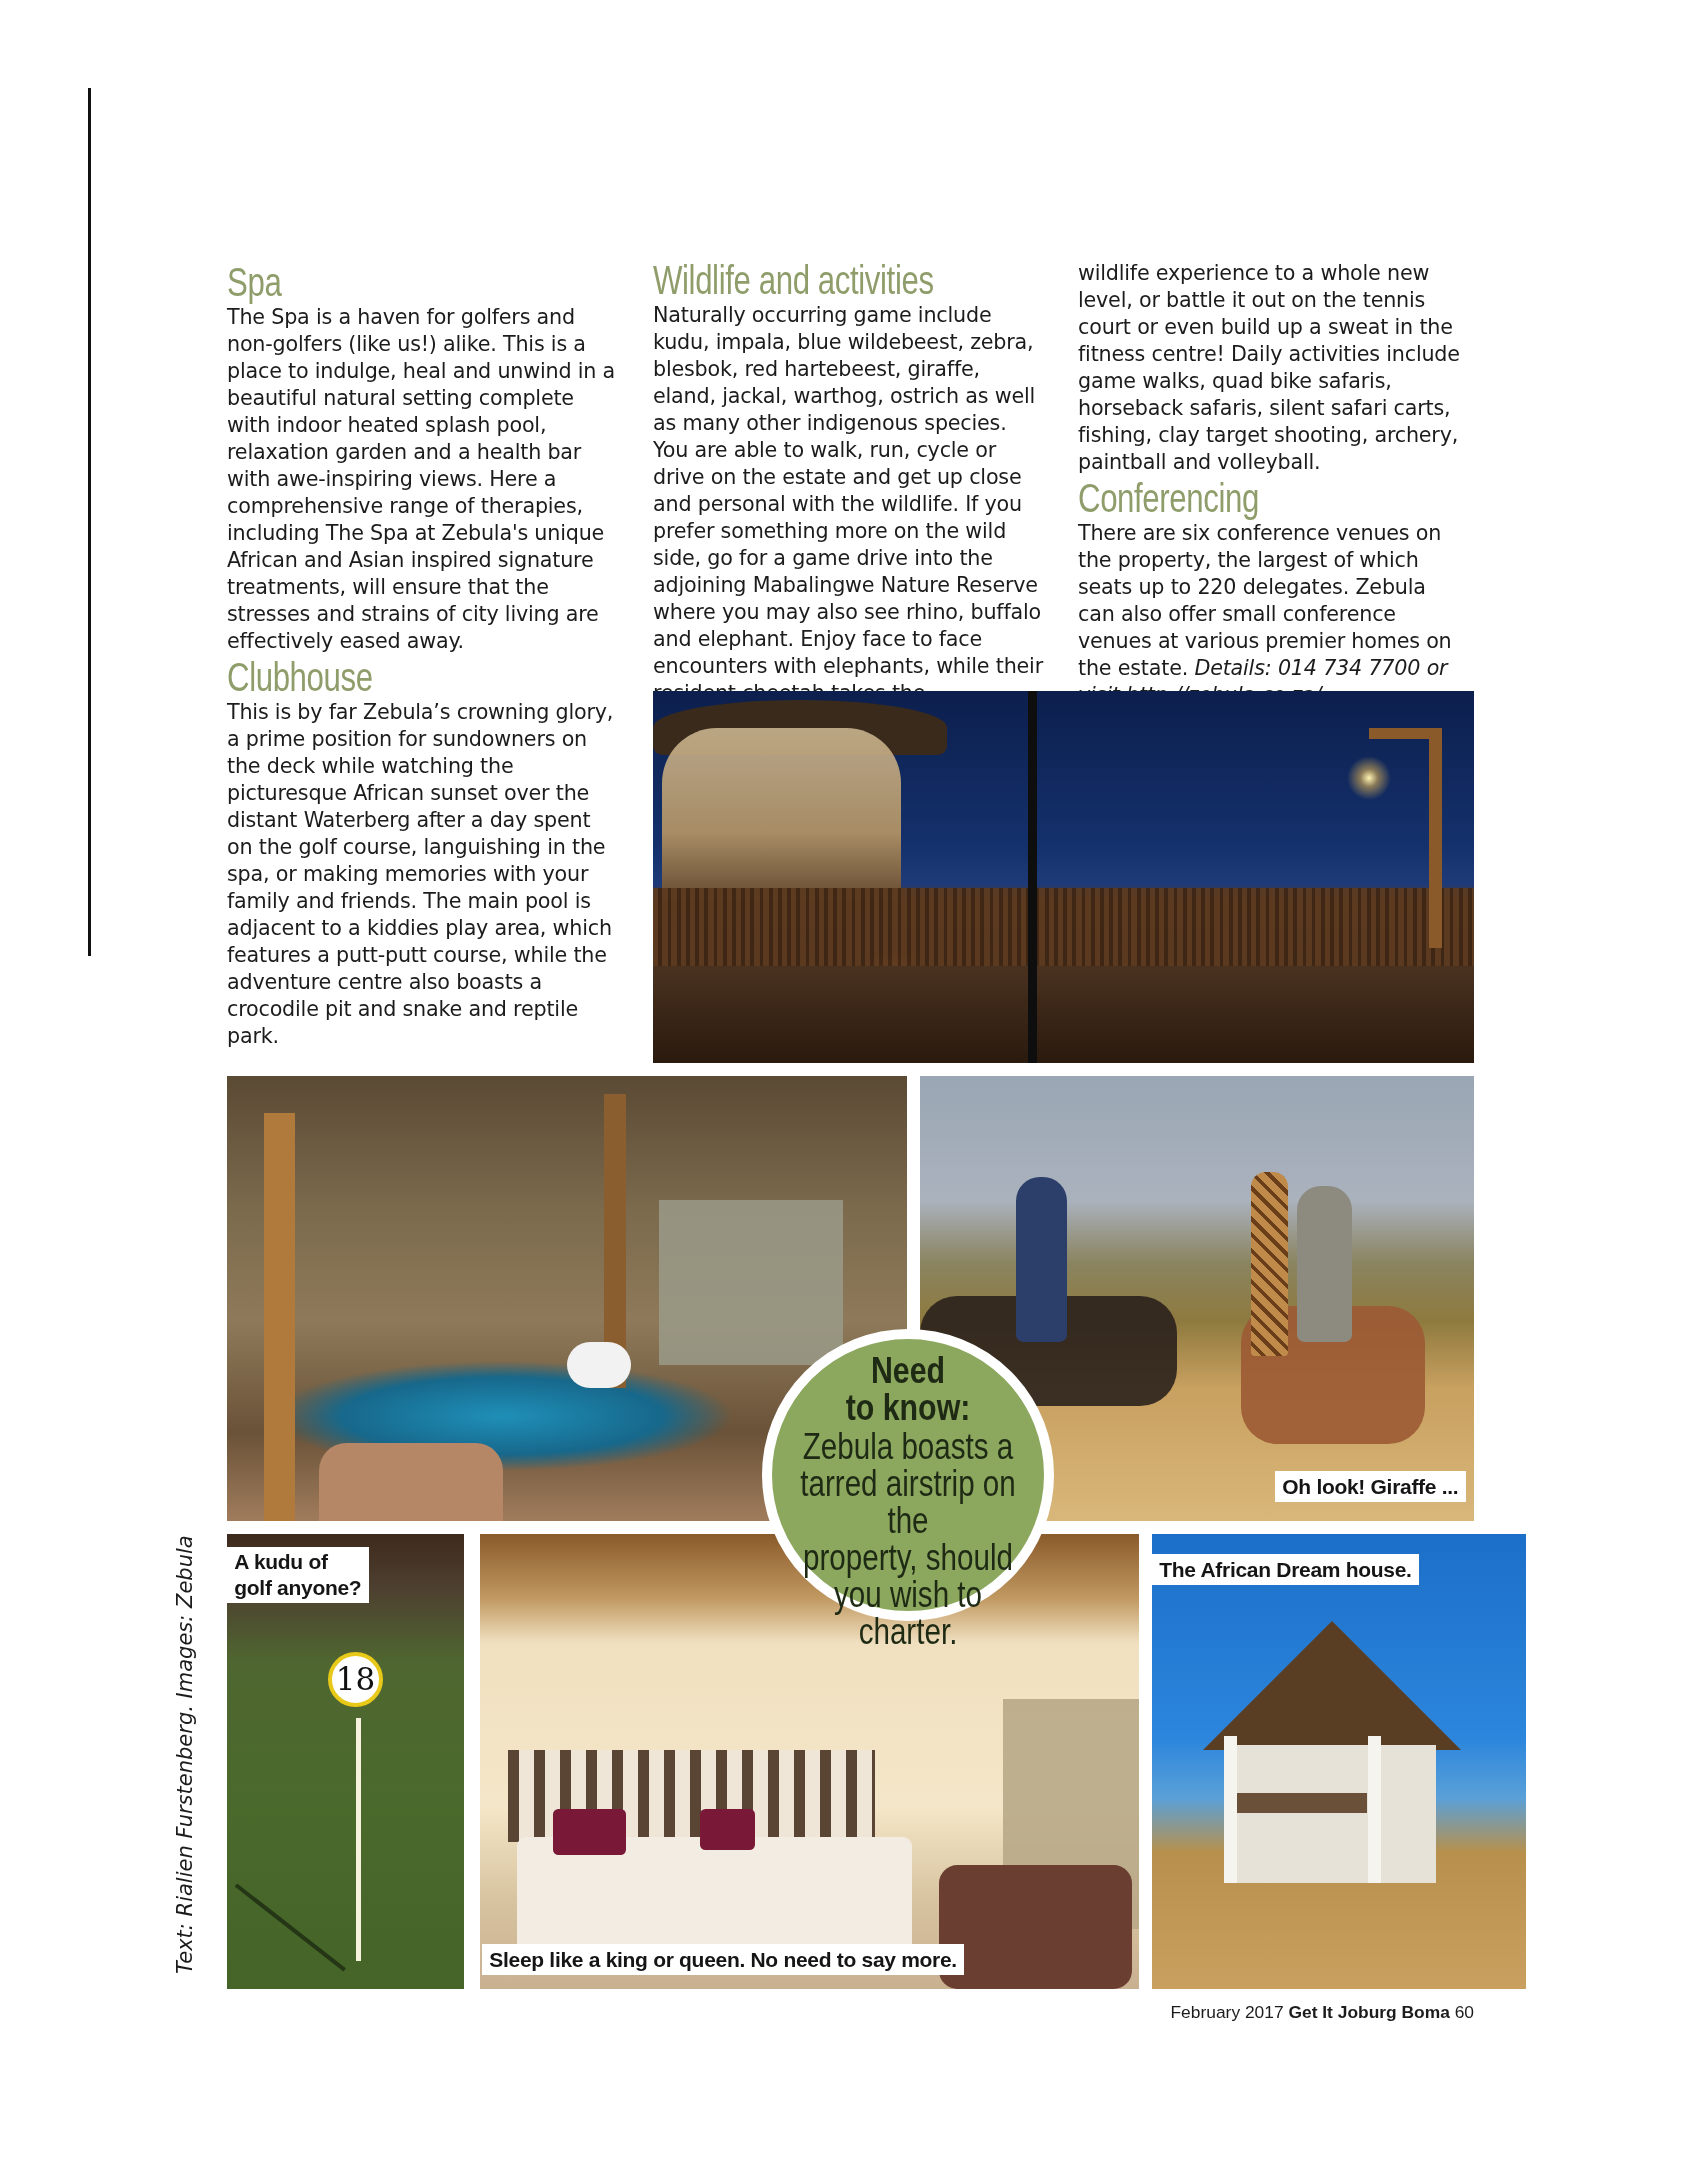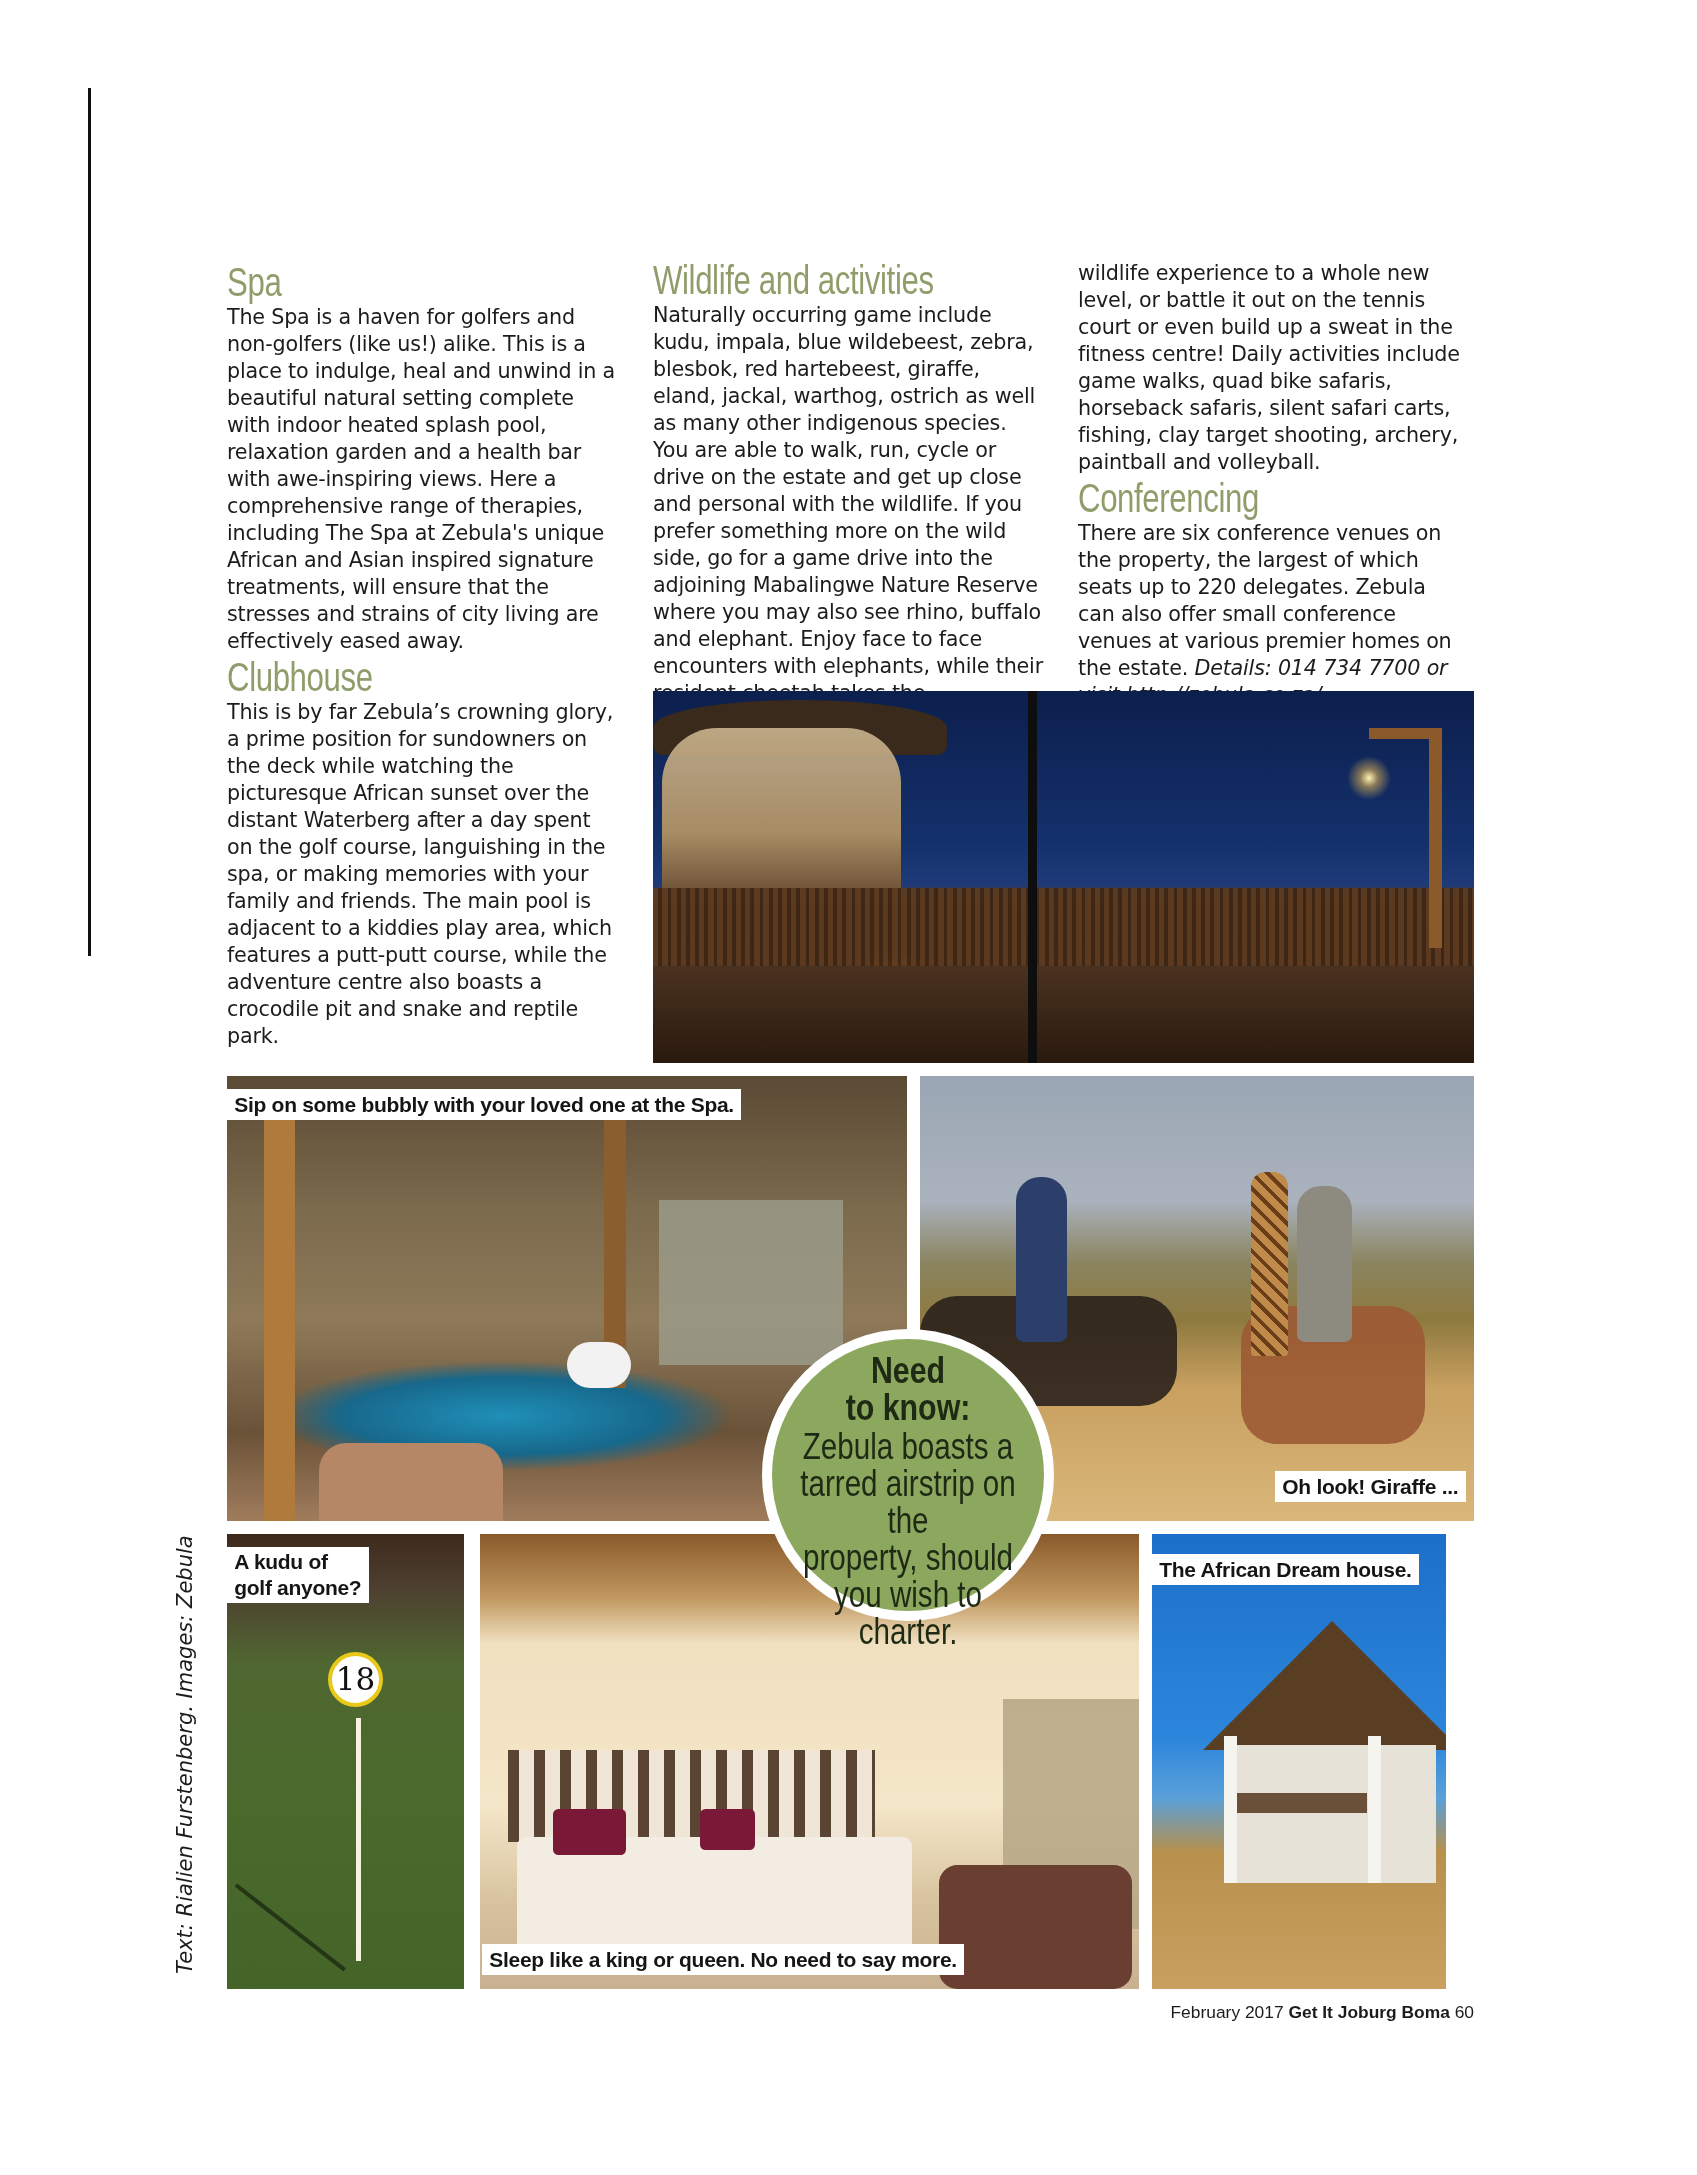--- a/index.html
+++ b/index.html
@@ -91,21 +91,21 @@
     background: linear-gradient(180deg, #8a5a2a 0%, #c09860 14%, #f0e0c0 24%, #f4e6c8 60%, #d8c4a0 80%, #c8b090 100%); }
   .bedroom .bed { position: absolute; left: 37px; top: 303px; width: 395px; height: 119px; background: #f3ece2; border-radius: 9.2px; }
   .bedroom .headboard { position: absolute; left: 27.5px; top: 216px; width: 367px; height: 92px;
     background: repeating-linear-gradient(90deg, #5a4434 0 11px, #efe6d8 11px 26px); }
   .bedroom .pillow1 { position: absolute; left: 73px; top: 275px; width: 73px; height: 46px; background: #7a1838; border-radius: 5.5px; }
   .bedroom .pillow2 { position: absolute; left: 220px; top: 275px; width: 55px; height: 41px; background: #7a1838; border-radius: 5.5px; }
   .bedroom .window { position: absolute; left: 523px; top: 165px; width: 136px; height: 230px; background: #b8a888; opacity: .9; }
   .bedroom .chair { position: absolute; left: 459px; top: 331px; width: 193px; height: 124px; background: #6a3e30; border-radius: 18.4px; }
 
   
-  .house { left: 1152px; top: 1534px; width: 294px; height: 455px;
+  .house { left: 1152px; top: 1534px; width: 374px; height: 455px;
     background: linear-gradient(180deg, #1c6fc8 0%, #2c86dc 45%, #5aa0d8 58%, #b8904c 70%, #caa060 100%); }
   .house .roof { position: absolute; left: 51px; top: 87px; width: 0; height: 0;
     border-left: 129px solid transparent; border-right: 129px solid transparent; border-bottom: 129px solid #5a3e24; }
   .house .body { position: absolute; left: 73px; top: 211px; width: 211px; height: 138px; background: #e6e2d8; }
   .house .p1 { position: absolute; left: 72px; top: 202px; width: 13px; height: 147px; background: #f6f4ee; }
   .house .p2 { position: absolute; left: 216px; top: 202px; width: 13px; height: 147px; background: #f6f4ee; }
   .house .balcony { position: absolute; left: 84px; top: 259px; width: 131px; height: 20px; background: #6a5038; }
 
   
   .need-circle {
@@ -160,21 +160,20 @@
   <div class="post"></div>
   <div class="beam"></div>
 </div>
 
 <div class="photo spa">
   <div class="wall"></div>
   <div class="col-a"></div>
   <div class="col-b"></div>
   <div class="towel"></div>
   <div class="rock"></div>
-  <div class="caption" style="left:0; top:13px;">Sip on some bubbly with your loved one at the Spa.</div>
 </div>
 
 <div class="photo giraffe">
   <div class="horse1"></div>
   <div class="horse2"></div>
   <div class="g"></div>
   <div class="rider1"></div>
   <div class="rider2"></div>
   <div class="caption" style="left:355px; top:395px;">Oh look! Giraffe ...</div>
 </div>

